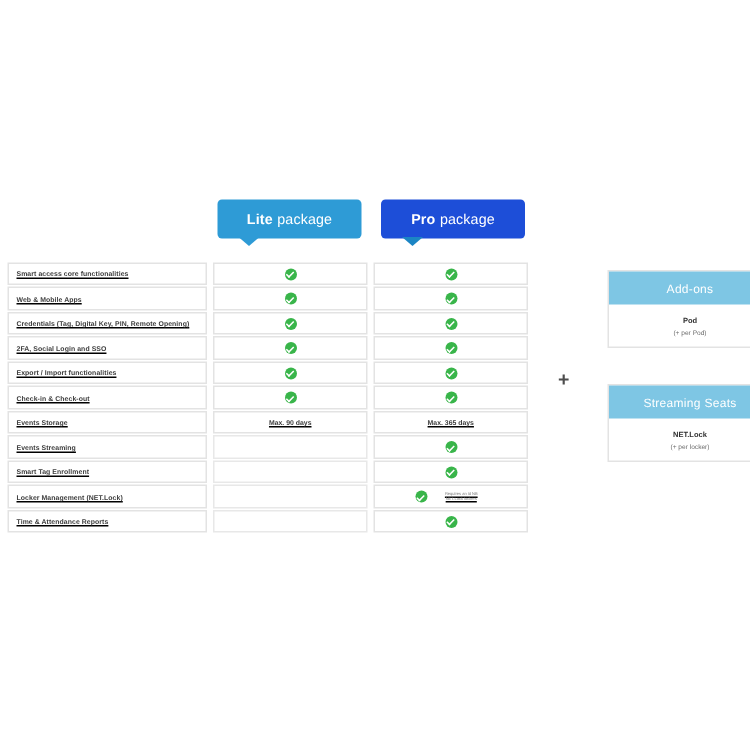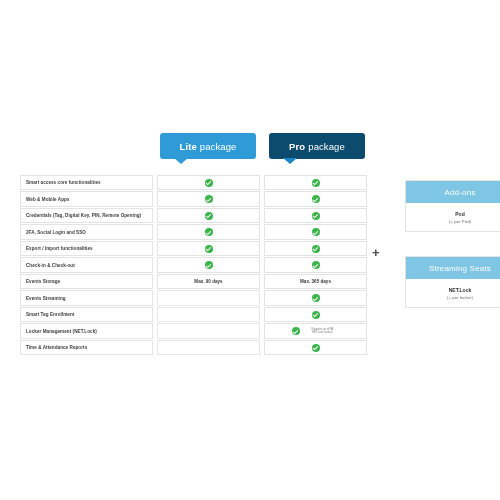--- a/index.html
+++ b/index.html
@@ -13,23 +13,24 @@
   #root {
     position: relative;
     width: 500px;
     height: 500px;
     overflow: hidden;
   }
 
   
   .table-wrap {
     position: absolute;
-    left: 20px;
+    left: 5px;
     top: 133px;
     width: 350px;
+    text-decoration: underline;
   }
   .pkg-headers {
     position: relative;
     height: 42px;
   }
   .pkg-tab {
     position: absolute;
     top: 0;
     width: 96px;
     height: 26px;
@@ -56,21 +57,21 @@
     border-right: 7px solid transparent;
     border-top: 6px solid currentColor;
   }
   .pkg-lite {
     left: 140px;
     background: #2e9bd6;
     color: #2e9bd6;
   }
   .pkg-pro {
     left: 249px;
-    background: #0c4a6e;
+    background: #1d4ed8;
     color: #1b85c4;
   }
   .pkg-tab span { color: #ffffff; }
 
   .rows { position: relative; }
   .row {
     display: flex;
     height: 15.4px;
     margin-bottom: 1.1px;
     align-items: stretch;

